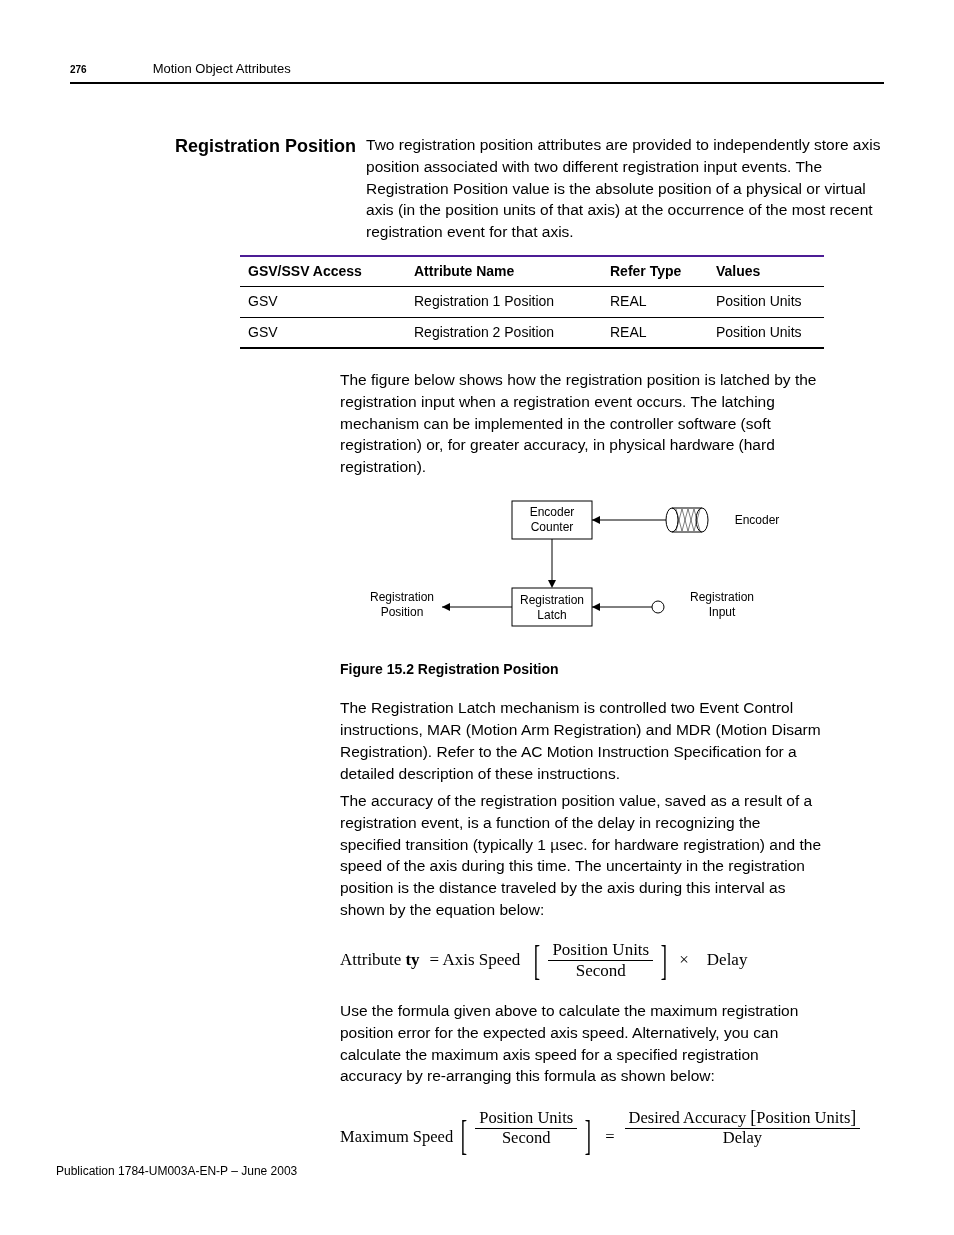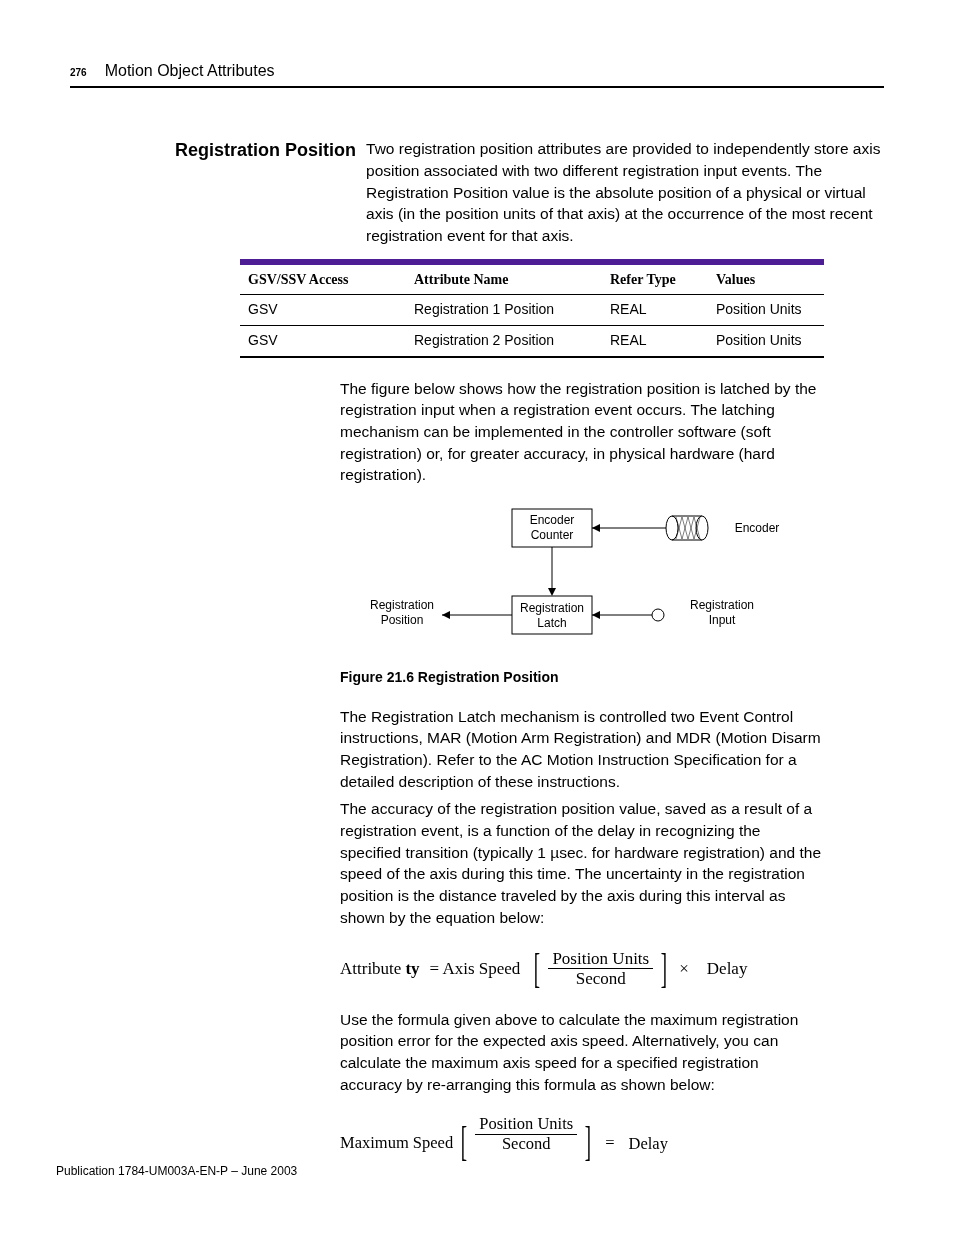--- a/index.html
+++ b/index.html
@@ -17,21 +17,22 @@
     border-bottom: 2px solid #000;
     padding-bottom: 4px;
     margin-bottom: 50px;
     font-family: Arial, Helvetica, sans-serif;
   }
   .page-number {
     font-weight: bold;
     font-size: 10px;
   }
   .chapter-title {
-    font-size: 16px;
+    font-size: 13px;
+    margin-left: 48px;
   }
   .section {
     display: flex;
     align-items: flex-start;
     gap: 10px;
     margin-left: 105px;
   }
   .section-heading {
     font-family: Arial, Helvetica, sans-serif;
     font-weight: bold;
@@ -60,22 +61,21 @@
     font-size: 14px;
   }
   th, td {
     border-top: 1px solid #000;
     border-bottom: 1px solid #000;
     padding: 5px 8px;
     text-align: left;
   }
   th {
     font-weight: bold;
-    border-top: 6px solid #4c1d95;
-    font-family: Liberation Serif, serif;
+    border-top: 2px solid #4c1d95;
   }
   tr:last-child td {
     border-bottom: 2px solid #000;
   }
   .col-access { width: 150px; }
   .col-attr { width: 180px; }
   .col-type { width: 90px; }
   .figure-wrap {
     margin: 18px 0 6px;
     text-align: center;
@@ -208,21 +208,21 @@
       <line x1="80" y1="111" x2="150" y2="111" stroke="#000"></line>
       <polygon points="80,111 88,107 88,115" fill="#000"></polygon>
 
       <line x1="230" y1="111" x2="290" y2="111" stroke="#000"></line>
       <polygon points="230,111 238,107 238,115" fill="#000"></polygon>
       <circle cx="296" cy="111" r="6" fill="#fff" stroke="#000"></circle>
       <text x="360" y="105" text-anchor="middle">Registration</text>
       <text x="360" y="120" text-anchor="middle">Input</text>
     </svg>
   </div>
-  <div class="figure-caption">Figure 21.6 Registration Position</div>
+  <div class="figure-caption">Figure 15.2 Registration Position</div>
 
   <div class="body-text para">The Registration Latch mechanism is controlled two Event Control instructions, MAR (Motion Arm Registration) and MDR (Motion Disarm Registration). Refer to the AC Motion Instruction Specification for a detailed description of these instructions.</div>
   <div class="body-text para">The accuracy of the registration position value, saved as a result of a registration event, is a function of the delay in recognizing the specified transition (typically 1 µsec. for hardware registration) and the speed of the axis during this time. The uncertainty in the registration position is the distance traveled by the axis during this interval as shown by the equation below:</div>
 
   <div class="equation">
     <span>Attribute</span>
       <b>ty</b>
     <span style="margin:0 6px">= Axis Speed</span>
     <span class="big-bracket">[</span>
     <span class="frac">
@@ -239,18 +239,22 @@
   <div class="equation" style="font-size:16.5px;align-items:flex-end;">
     <span>Maximum Speed</span>
     <span class="big-bracket">[</span>
     <span class="frac">
       <span class="num">Position Units</span>
       <span class="den">Second</span>
     </span>
     <span class="big-bracket">]</span>
     <span style="margin:0 6px">=</span>
     <span class="frac">
+      <span class="num">
+        <span>Desired  Accuracy</span>
+        <span class="sq-bracket">[</span><span>Position Units</span><span class="sq-bracket">]</span>
+      </span>
       <span class="den">Delay</span>
     </span>
   </div>
 </div>
 
 <div class="footer">Publication 1784-UM003A-EN-P – June 2003</div>
 
 </body></html>

